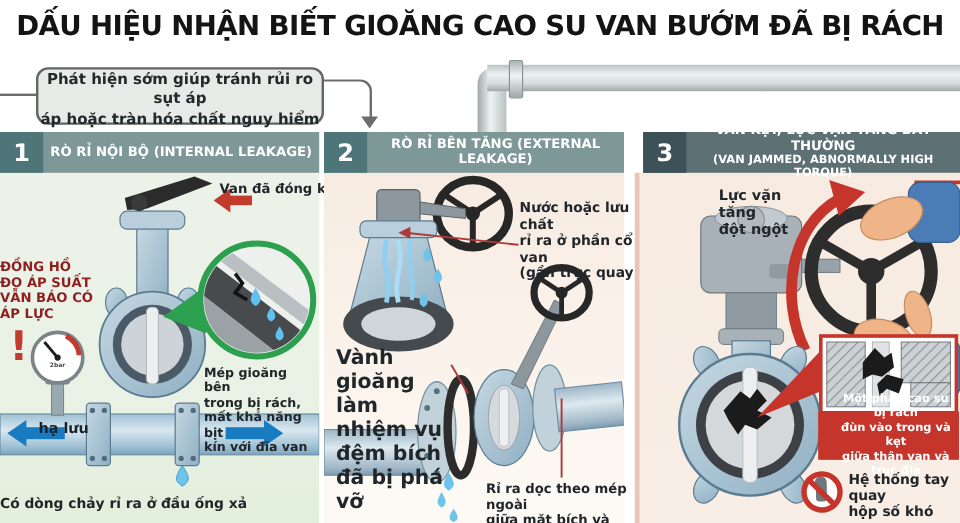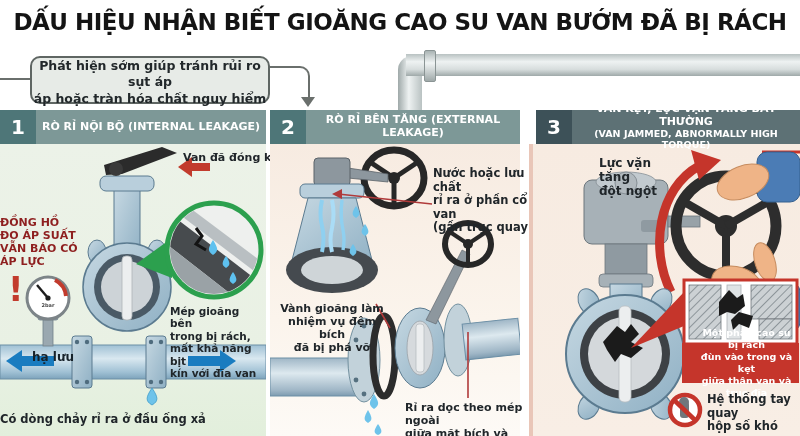--- a/index.html
+++ b/index.html
@@ -228,21 +228,21 @@
       <path d="M98,266 c-4,7 -5,10 0,13 c5,-3 4,-6 0,-13 Z" fill="#6ec3ea"></path>
       <path d="M108,280 c-4,6 -5,9 0,11 c5,-2 4,-5 0,-11 Z" fill="#6ec3ea"></path>
 
       <line x1="106" y1="160" x2="120" y2="184" stroke="#b03a3a" stroke-width="1.6"></line>
       <line x1="198" y1="188" x2="198" y2="254" stroke="#b03a3a" stroke-width="1.6"></line>
     </svg>
 
     <div class="abs lbl pre" style="left:163px;top:23px;width:102px;font-size:11.5px;">Nước hoặc lưu chất
 rỉ ra ở phần cổ van
 (gần trục quay)</div>
-    <div class="abs lbl pre" style="left:10px;top:159px;width:104px;font-size:11px;text-align:center;">Vành gioăng làm
+    <div class="abs lbl pre" style="left:10px;top:144px;width:104px;font-size:17px;">Vành gioăng làm
 nhiệm vụ đệm bích
 đã bị phá vỡ</div>
     <div class="abs lbl pre" style="left:135px;top:258px;width:132px;font-size:11px;">Rỉ ra dọc theo mép ngoài
 giữa mặt bích và thân van</div>
   </div>
 
   <div class="abs panel-header" style="left:536px;width:264px;background:#5d7175;">
     <div class="ph-num" style="background:#3d5158;">3</div>
     <div class="ph-title">
       <div>VAN KẸT, LỰC VẶN TĂNG BẤT THƯỜNG</div>

